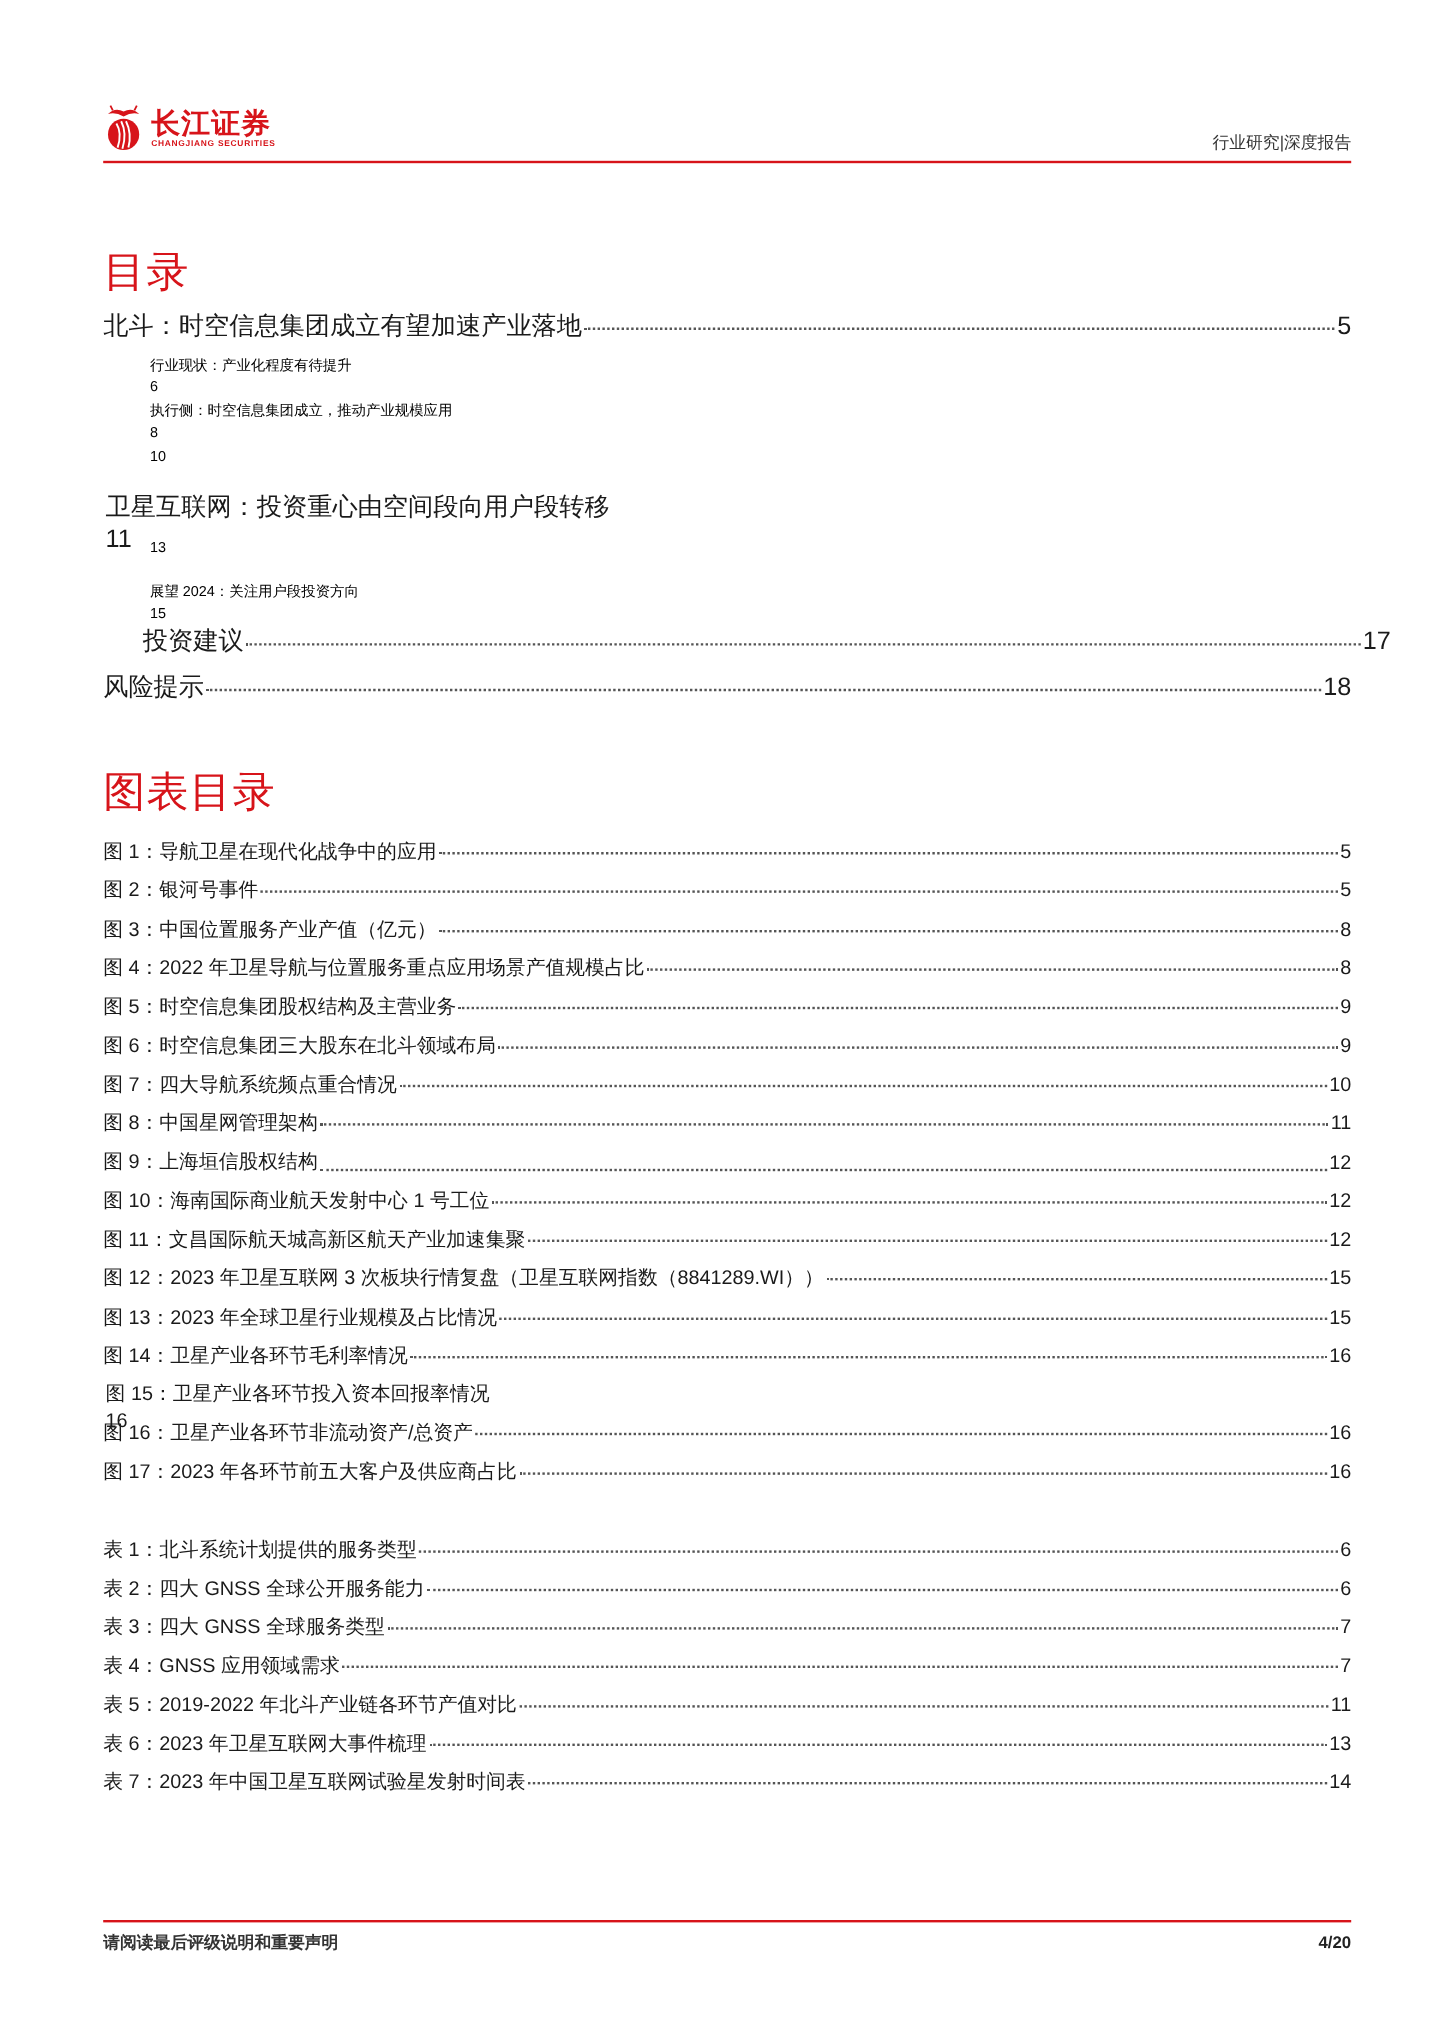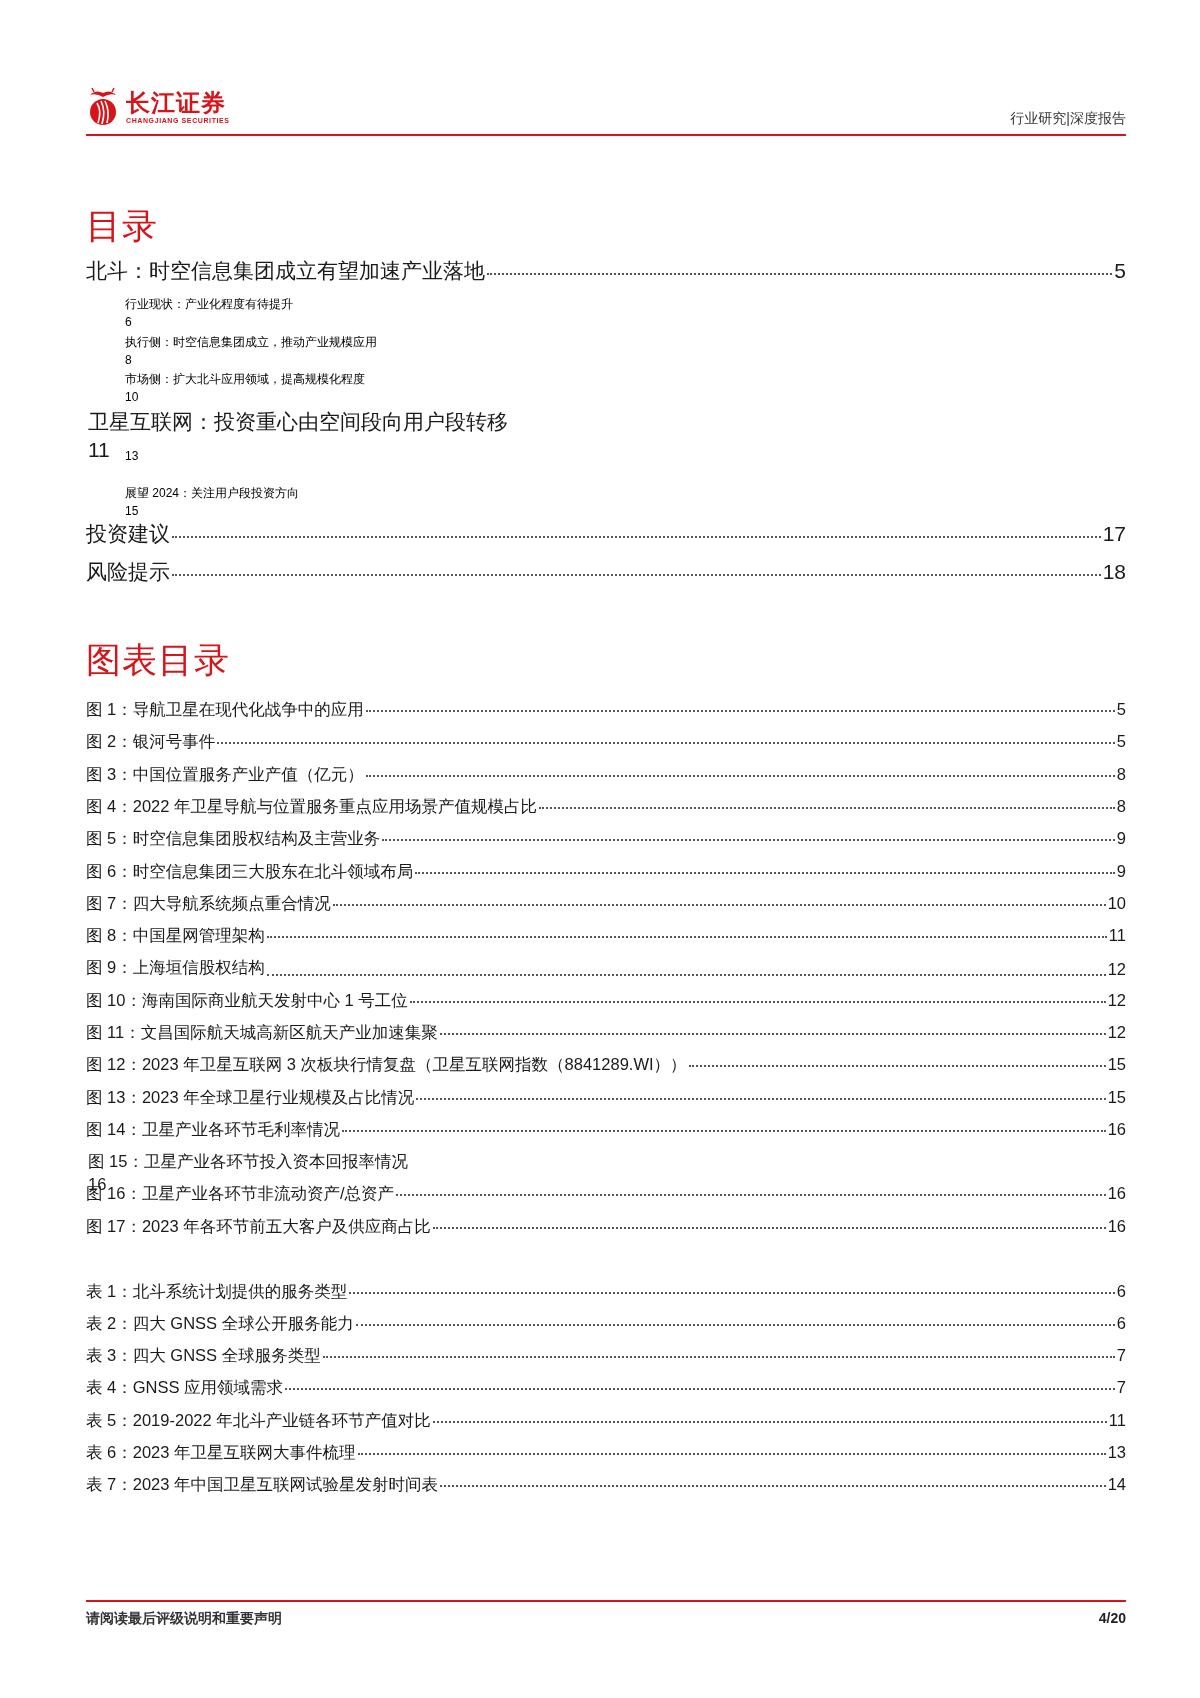--- a/index.html
+++ b/index.html
@@ -64,39 +64,38 @@
     <span class="label">行业现状：产业化程度有待提升</span>
       <span class="dots"></span>
       <span class="page">6</span>
   </div>
   <div class="toc-row lvl2" style="top:334px;">
     <span class="label">执行侧：时空信息集团成立，推动产业规模应用</span>
       <span class="dots"></span>
       <span class="page">8</span>
   </div>
   <div class="toc-row lvl2" style="top:371px;">
-    <span class="label">市场侧：扩大北斗应用领域，提高规模化程度</span>
       <span class="dots"></span>
       <span class="page">10</span>
   </div>
   <div class="toc-row lvl1" style="top:408px;flex-direction:column;">
     <span class="label">卫星互联网：投资重心由空间段向用户段转移</span>
       <span class="dots"></span>
       <span class="page">11</span>
   </div>
   <div class="toc-row lvl2" style="top:447px;">
       <span class="dots"></span>
       <span class="page">13</span>
   </div>
   <div class="toc-row lvl2" style="top:485px;">
     <span class="label">展望 2024：关注用户段投资方向</span>
       <span class="dots"></span>
       <span class="page">15</span>
   </div>
-  <div class="toc-row lvl1" style="top:520px;">
+  <div class="toc-row lvl1" style="top:520px;margin-left:33px;">
     <span class="label">投资建议</span>
       <span class="dots"></span>
       <span class="page">17</span>
   </div>
   <div class="toc-row lvl1" style="top:558px;">
     <span class="label">风险提示</span>
       <span class="dots"></span>
       <span class="page">18</span>
   </div>
 </div>

